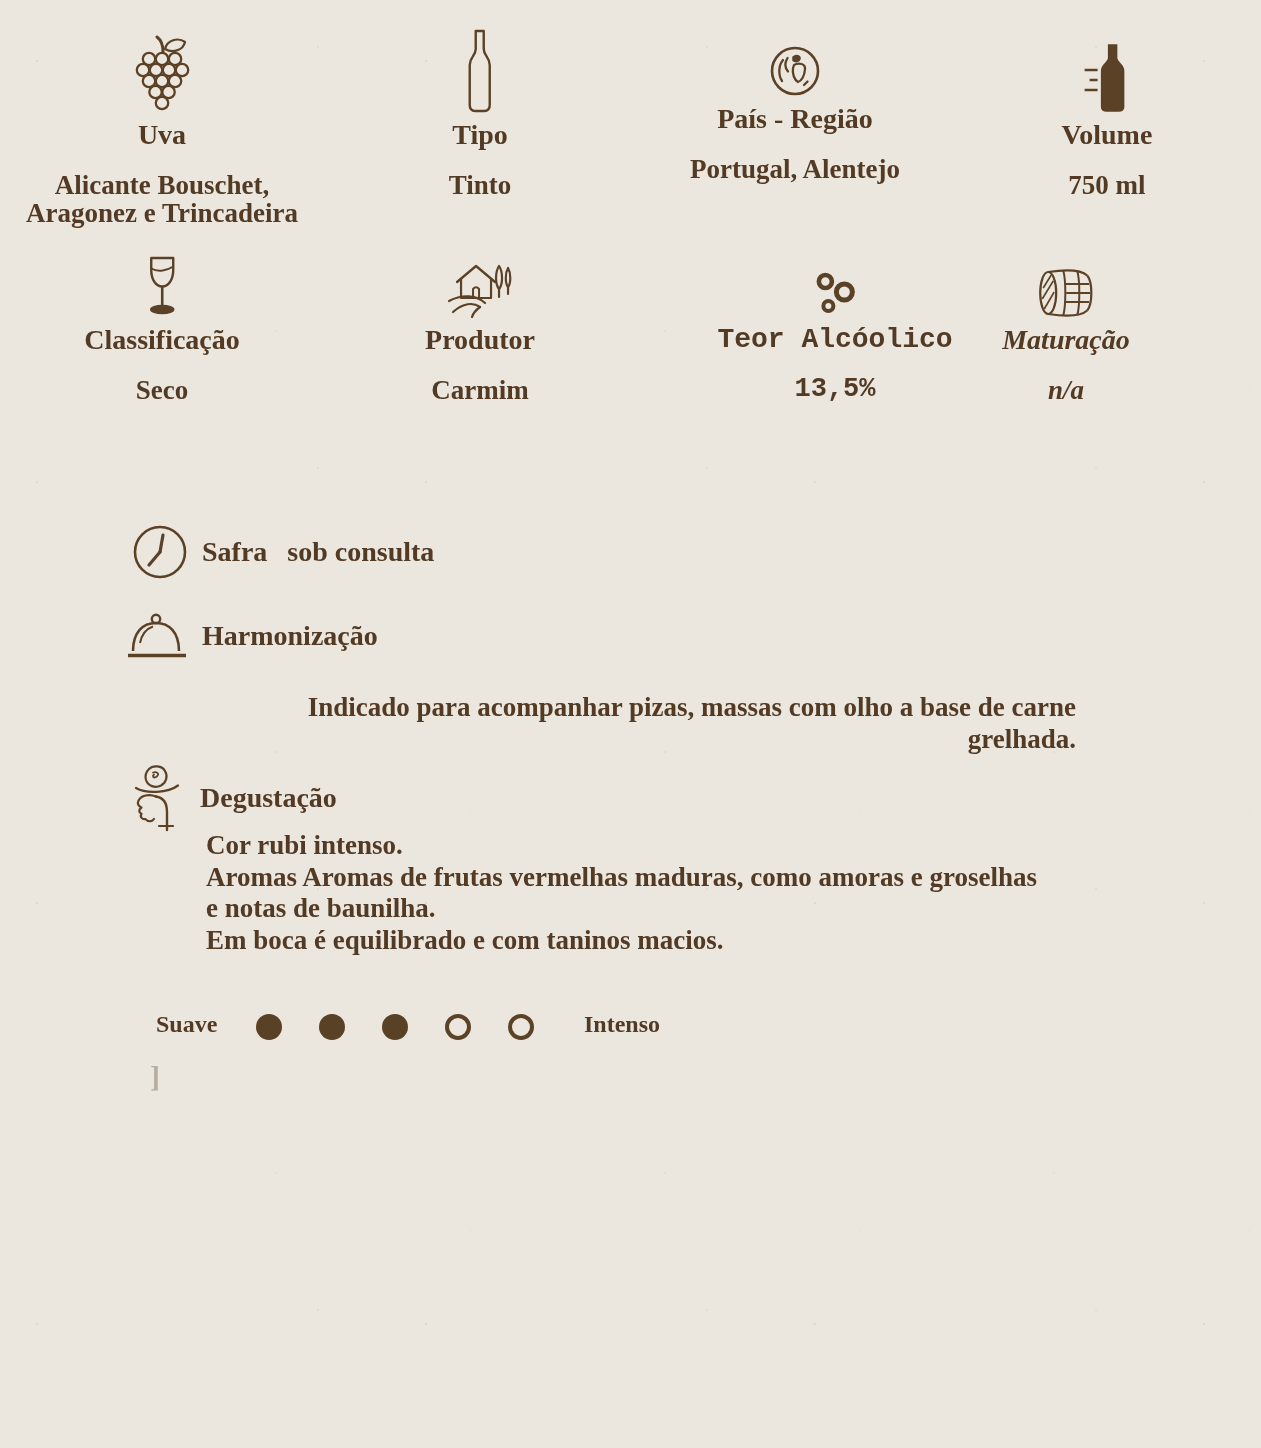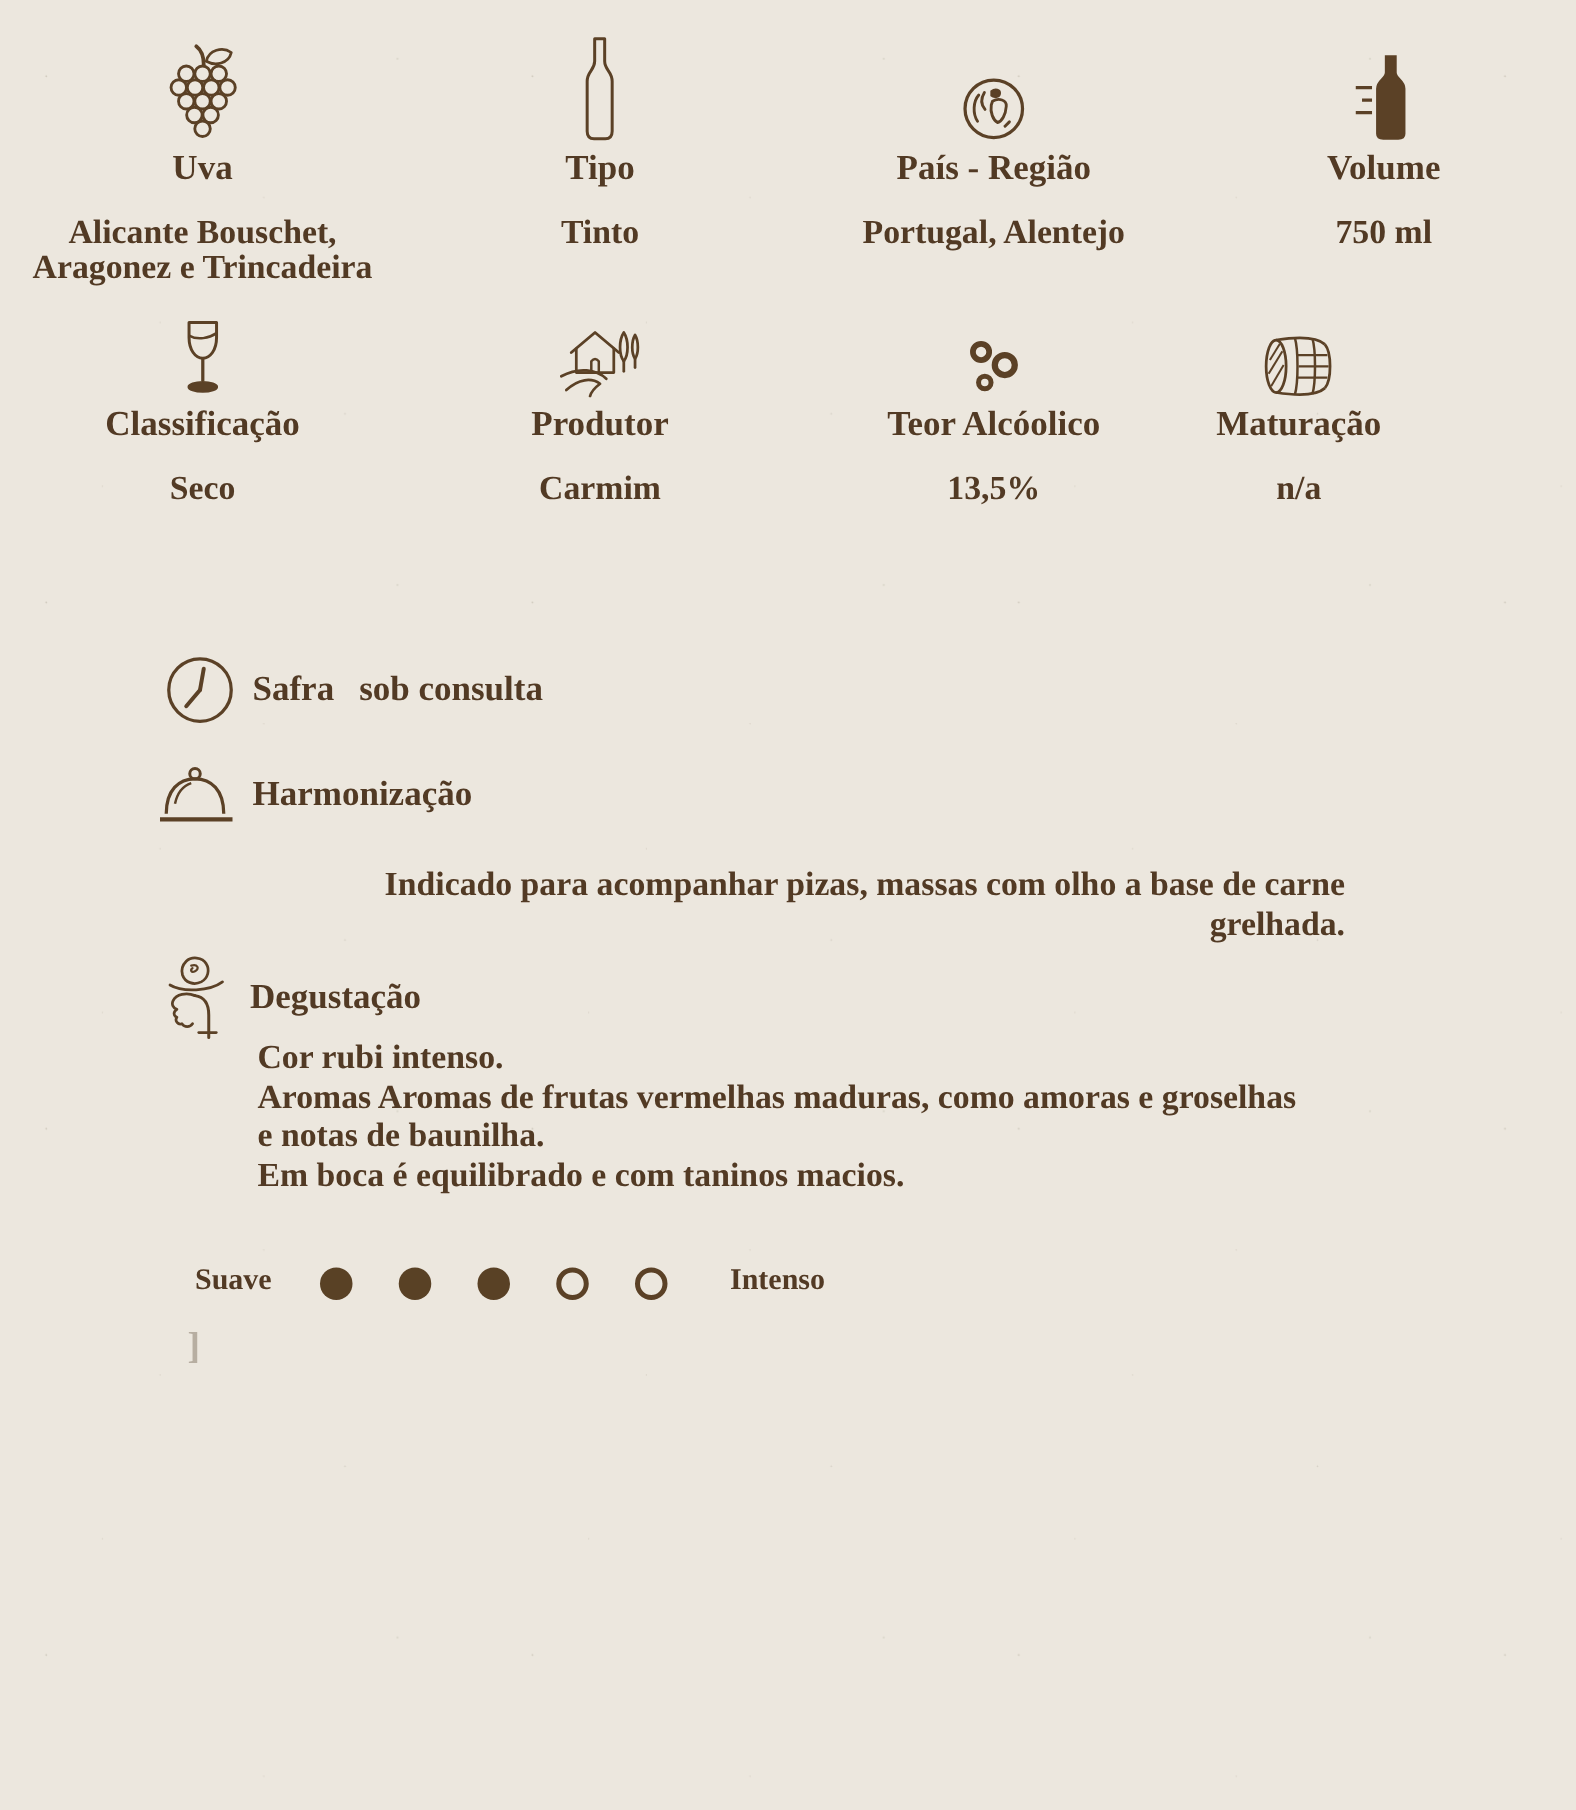--- a/index.html
+++ b/index.html
@@ -92,21 +92,21 @@
 <div class="spec-cell row1" style="left:480px; top:28px;">
   <div class="icon-box">
     <svg class="icon" width="28" height="84" viewBox="0 0 28 84" fill="none" stroke="currentColor">
       <path d="M10 2 H18 V20 C18 27 24 28 24 36 V76 C24 80 22 82 18.5 82 H9.5 C6 82 4 80 4 76 V36 C4 28 10 27 10 20 Z" stroke-width="2.4" stroke-linejoin="round"></path>
     </svg>
   </div>
   <div class="spec-label">Tipo</div>
   <div class="spec-value">Tinto</div>
 </div>
 
-<div class="spec-cell row1" style="left:795px; top:28px;">
+<div class="spec-cell row1" style="left:795px; top:12px;">
   <div class="icon-box">
     <svg class="icon" width="52" height="52" viewBox="0 0 52 52" fill="none" stroke="currentColor">
       <circle cx="26" cy="26" r="23" stroke-width="2.6"></circle>
       <path d="M24 12 C27 9.5 31.5 10.5 31 14 C30.5 17 26 17.5 24 15.5 Z" fill="currentColor" stroke-width="1.5"></path>
       <path d="M25 20 C30 17 36.5 19 36 24 C35.5 31 32.5 36 29 37 C25.5 35 23 29 24 23 Z" stroke-width="2.3" stroke-linejoin="round"></path>
       <path d="M35 40 l3.5 -3.5" stroke-width="2.3" stroke-linecap="round"></path>
       <path d="M14 15 C9.5 20 9 30 13 36" stroke-width="2.3" stroke-linecap="round"></path>
       <path d="M18.5 13 C15.5 18 16 23 19 26.5" stroke-width="2.3" stroke-linecap="round"></path>
     </svg>
   </div>
@@ -151,33 +151,33 @@
       <path d="M61 29 C58 25 58 15 61 10 C64 15 64 25 61 29 Z" stroke-width="2.2"></path>
       <path d="M61 29 V36" stroke-width="2.2"></path>
       <path d="M2 43 C16 35.5 30 37.5 38 45" stroke-width="2.2"></path>
       <path d="M6 54 C16 45 26 44 33 49 C29 52 26 55 25 59" stroke-width="2.2"></path>
     </svg>
   </div>
   <div class="spec-label">Produtor</div>
   <div class="spec-value">Carmim</div>
 </div>
 
-<div class="spec-cell row2" style="left:795px; top:252px;">
+<div class="spec-cell row2" style="left:835px; top:252px;font-family:Liberation Mono, monospace;">
   <div class="icon-box">
     <svg class="icon" width="44" height="46" viewBox="0 0 44 46" fill="none" stroke="currentColor">
       <circle cx="12" cy="9.5" r="6.5" stroke-width="4.6"></circle>
       <circle cx="31" cy="20" r="8" stroke-width="5"></circle>
       <circle cx="15" cy="34" r="5" stroke-width="4"></circle>
     </svg>
   </div>
   <div class="spec-label">Teor Alcóolico</div>
   <div class="spec-value">13,5%</div>
 </div>
 
-<div class="spec-cell row2" style="left:1039px; top:252px;">
+<div class="spec-cell row2" style="left:1066px; top:252px;font-style:italic;">
   <div class="icon-box">
     <svg class="icon" width="64" height="50" viewBox="0 0 64 50" fill="none" stroke="currentColor">
       <ellipse cx="14" cy="25" rx="8" ry="21" stroke-width="2.2"></ellipse>
       <path d="M14 4 C34 1 47 2 53 7.5" stroke-width="2.2"></path>
       <path d="M14 46 C34 49 47 48 53 42.5" stroke-width="2.2"></path>
       <path d="M53 7.5 C58.5 14 58.5 36 53 42.5" stroke-width="2.2"></path>
       <path d="M29 2.3 C31.8 12 31.8 38 29 47.7" stroke-width="2"></path>
       <path d="M43 2.6 C45.8 12 45.8 38 43 47.4" stroke-width="2"></path>
       <path d="M31 16 H55" stroke-width="1.8"></path>
       <path d="M32 25 H56" stroke-width="1.8"></path>

